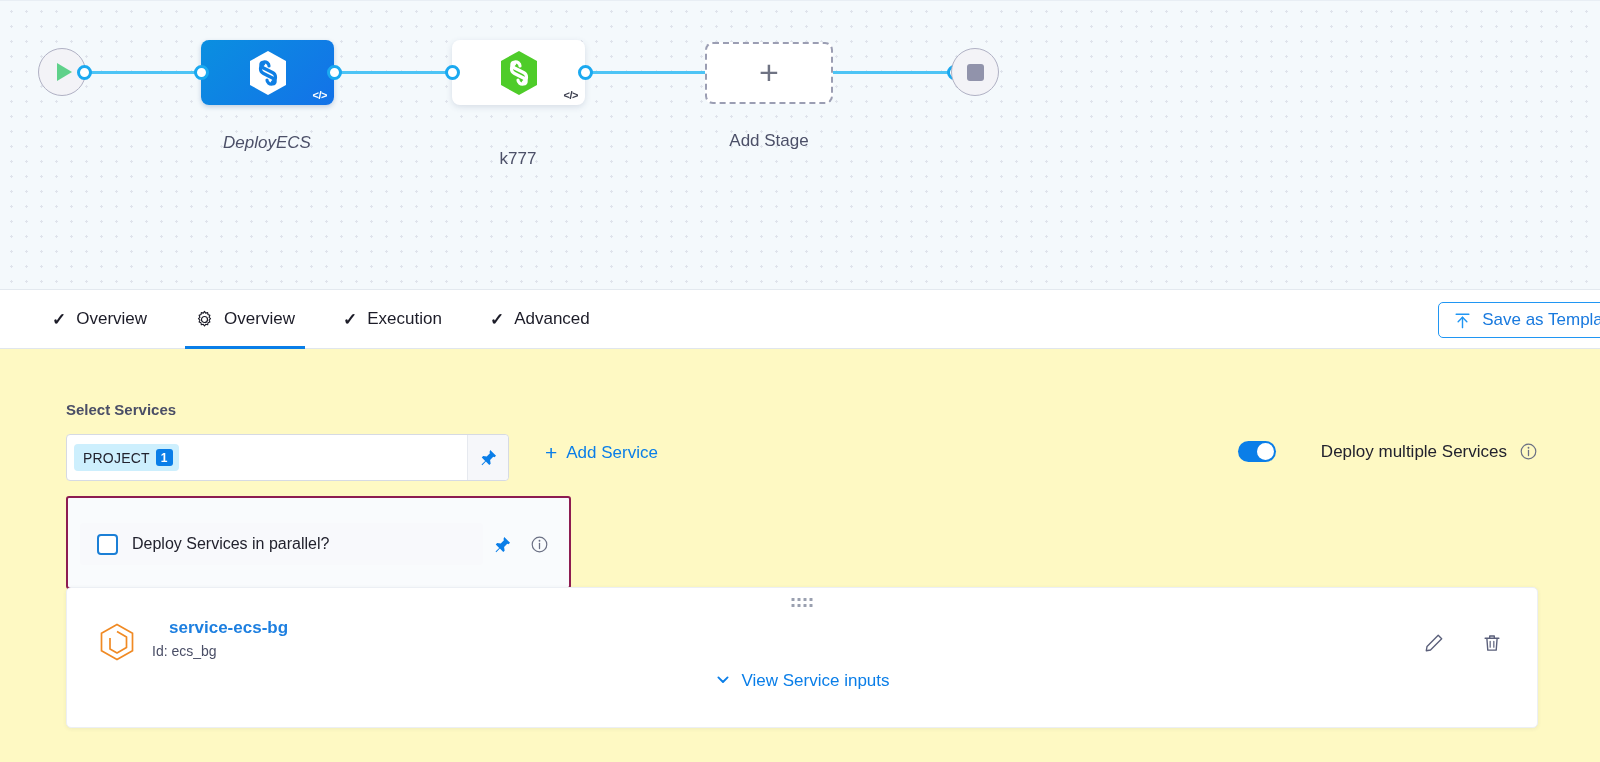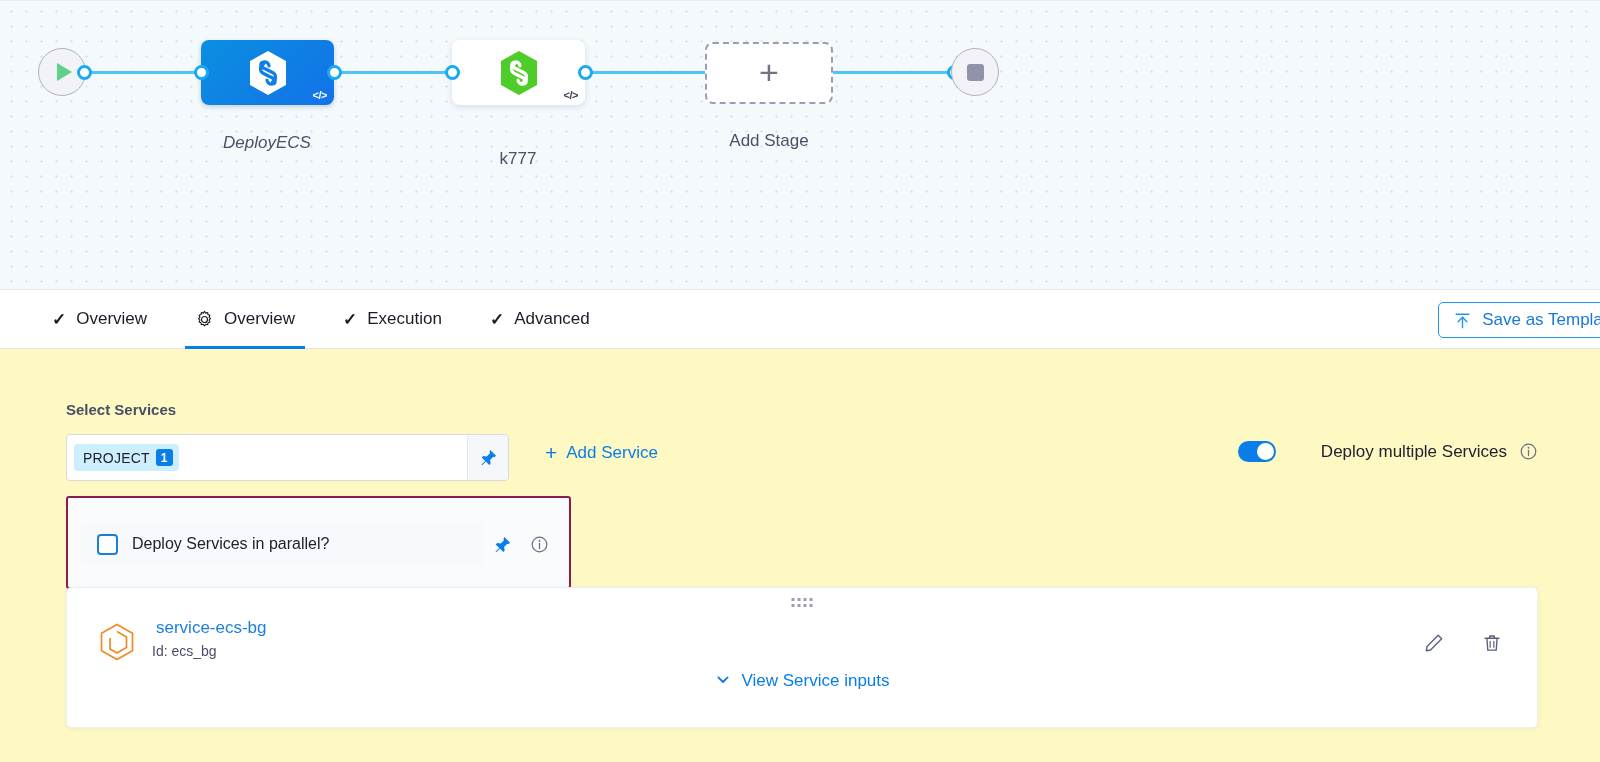--- a/index.html
+++ b/index.html
@@ -221,22 +221,22 @@
     box-shadow: 0 1px 4px rgba(40,60,90,.07);
   }
   .drag-handle {
     position: absolute; left: 50%; transform: translateX(-50%); top: 10px;
     display: grid; grid-template-columns: repeat(4, 3px);
     grid-template-rows: repeat(2, 3px); gap: 3px;
   }
   .drag-handle i { width: 3px; height: 3px; background: #9aa0b0; border-radius: .5px; display:block; }
   .svc-icon { position: absolute; left: 31px; top: 34px; }
   .svc-name {
-    position: absolute; left: 89px; top: 30px;
-    font-size: 17px; color: #1d7fe0; cursor: pointer;
+    position: absolute; left: 102px; top: 30px;
+    font-size: 17px; color: #1d7fe0; cursor: pointer; font-weight: bold;
   }
   .svc-id {
     position: absolute; left: 85px; top: 55px;
     font-size: 14px; color: #4a4e66;
   }
   .view-inputs {
     position: absolute; left: 50%; transform: translateX(-50%); top: 83px;
     display: flex; gap: 10px;
     color: #0a7ee8; font-size: 17px; cursor: pointer; white-space: nowrap;
   }

